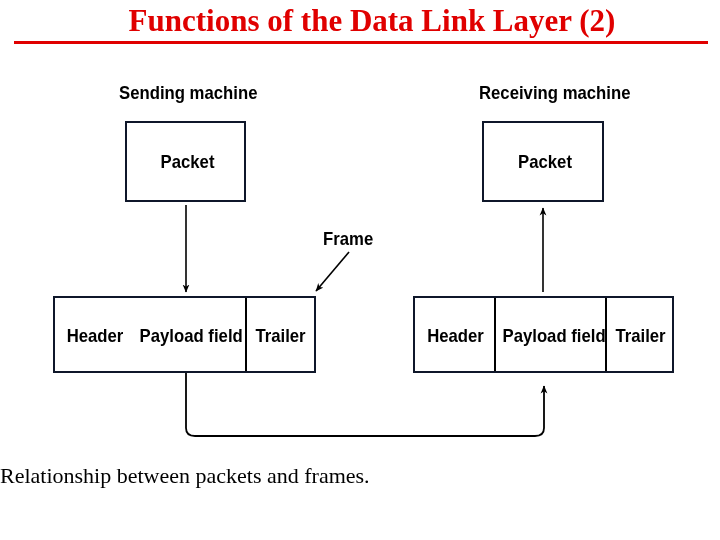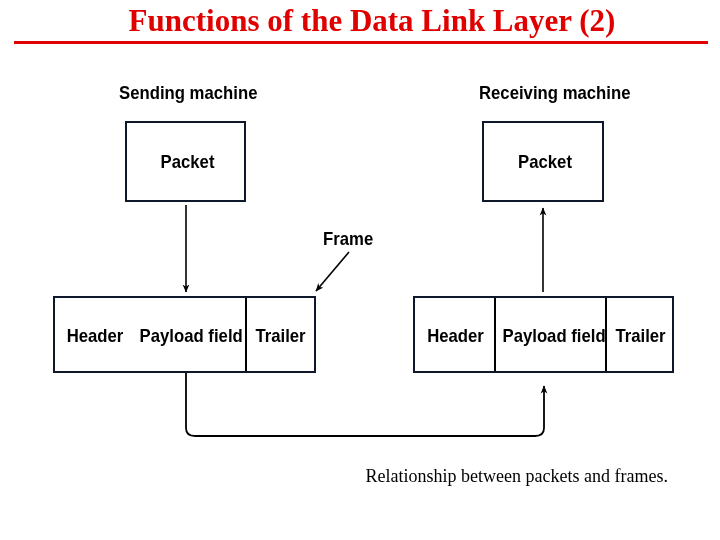--- a/index.html
+++ b/index.html
@@ -94,23 +94,23 @@
     width: 2px;
     background: #000000;
   }
 
   
   #caption {
     position: absolute;
     left: 0;
     top: 465px;
     width: 668px;
-    text-align: right;
+    text-align: left;
     font-family: "Liberation Serif", "DejaVu Serif", serif;
-    font-size: 18px;
+    font-size: 22px;
     line-height: 22px;
     color: #000000;
     white-space: nowrap;
   }
 
   svg.arrows {
     position: absolute;
     left: 0;
     top: 0;
     width: 720px;

